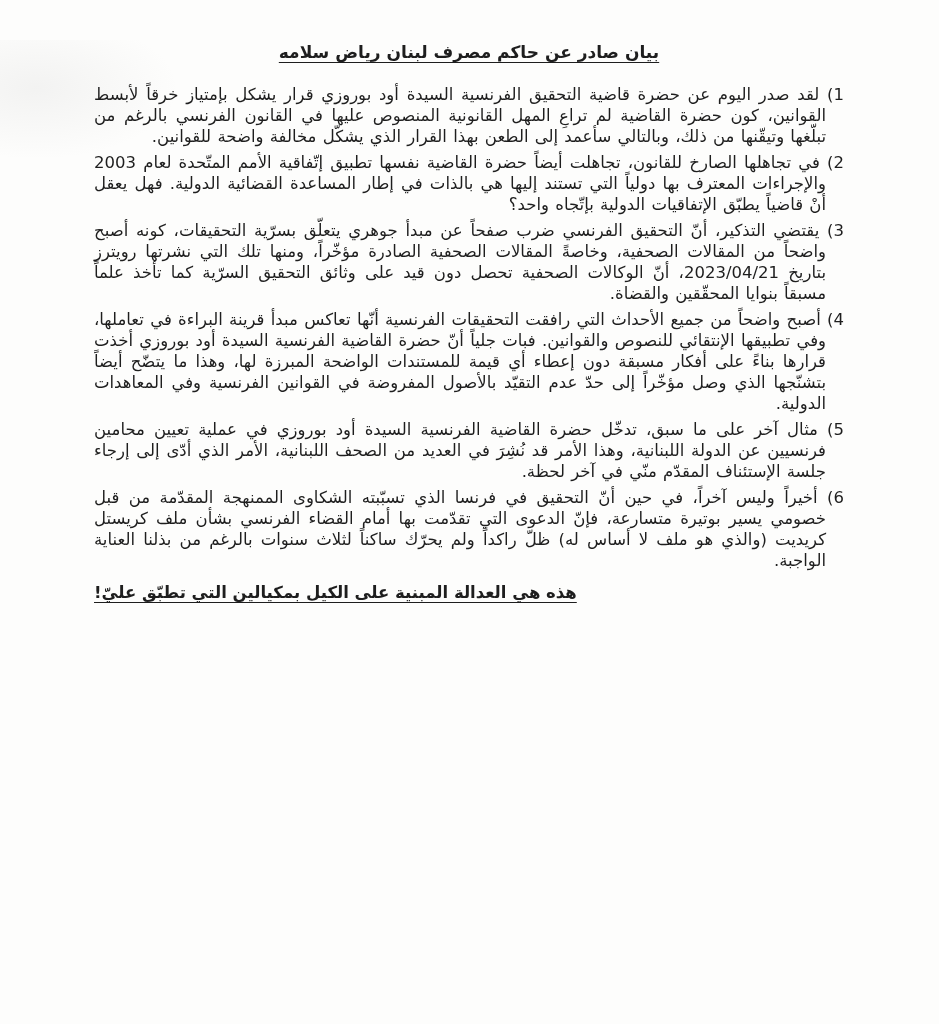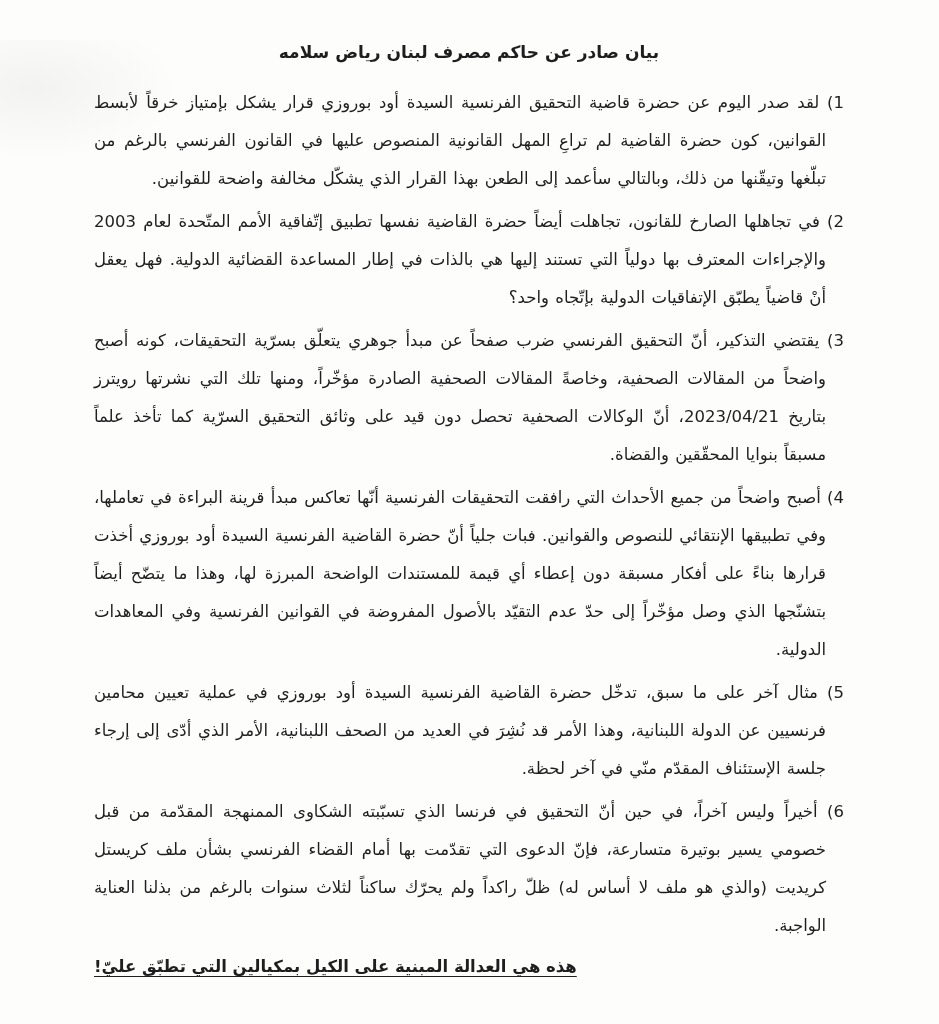--- a/index.html
+++ b/index.html
@@ -30,27 +30,28 @@
     right: 95px;
     left: 94px;
     direction: rtl;
     color: #1e1e1e;
     filter: blur(0.3px);
   }
   .doc-title {
     text-align: center;
     font-size: 17px;
     font-weight: bold;
+    text-decoration: underline;
     text-underline-offset: 4px;
     margin: 0 0 22px 0;
     letter-spacing: 0.2px;
   }
   .para {
     font-size: 16.5px;
-    line-height: 38px;
+    line-height: 21px;
     text-align: justify;
     margin: 0 0 5px 0;
     padding-right: 18px;   
     text-indent: -18px;
     word-spacing: 1px;
   }
   .para .num {
     white-space: nowrap;
   }
   .closing {

